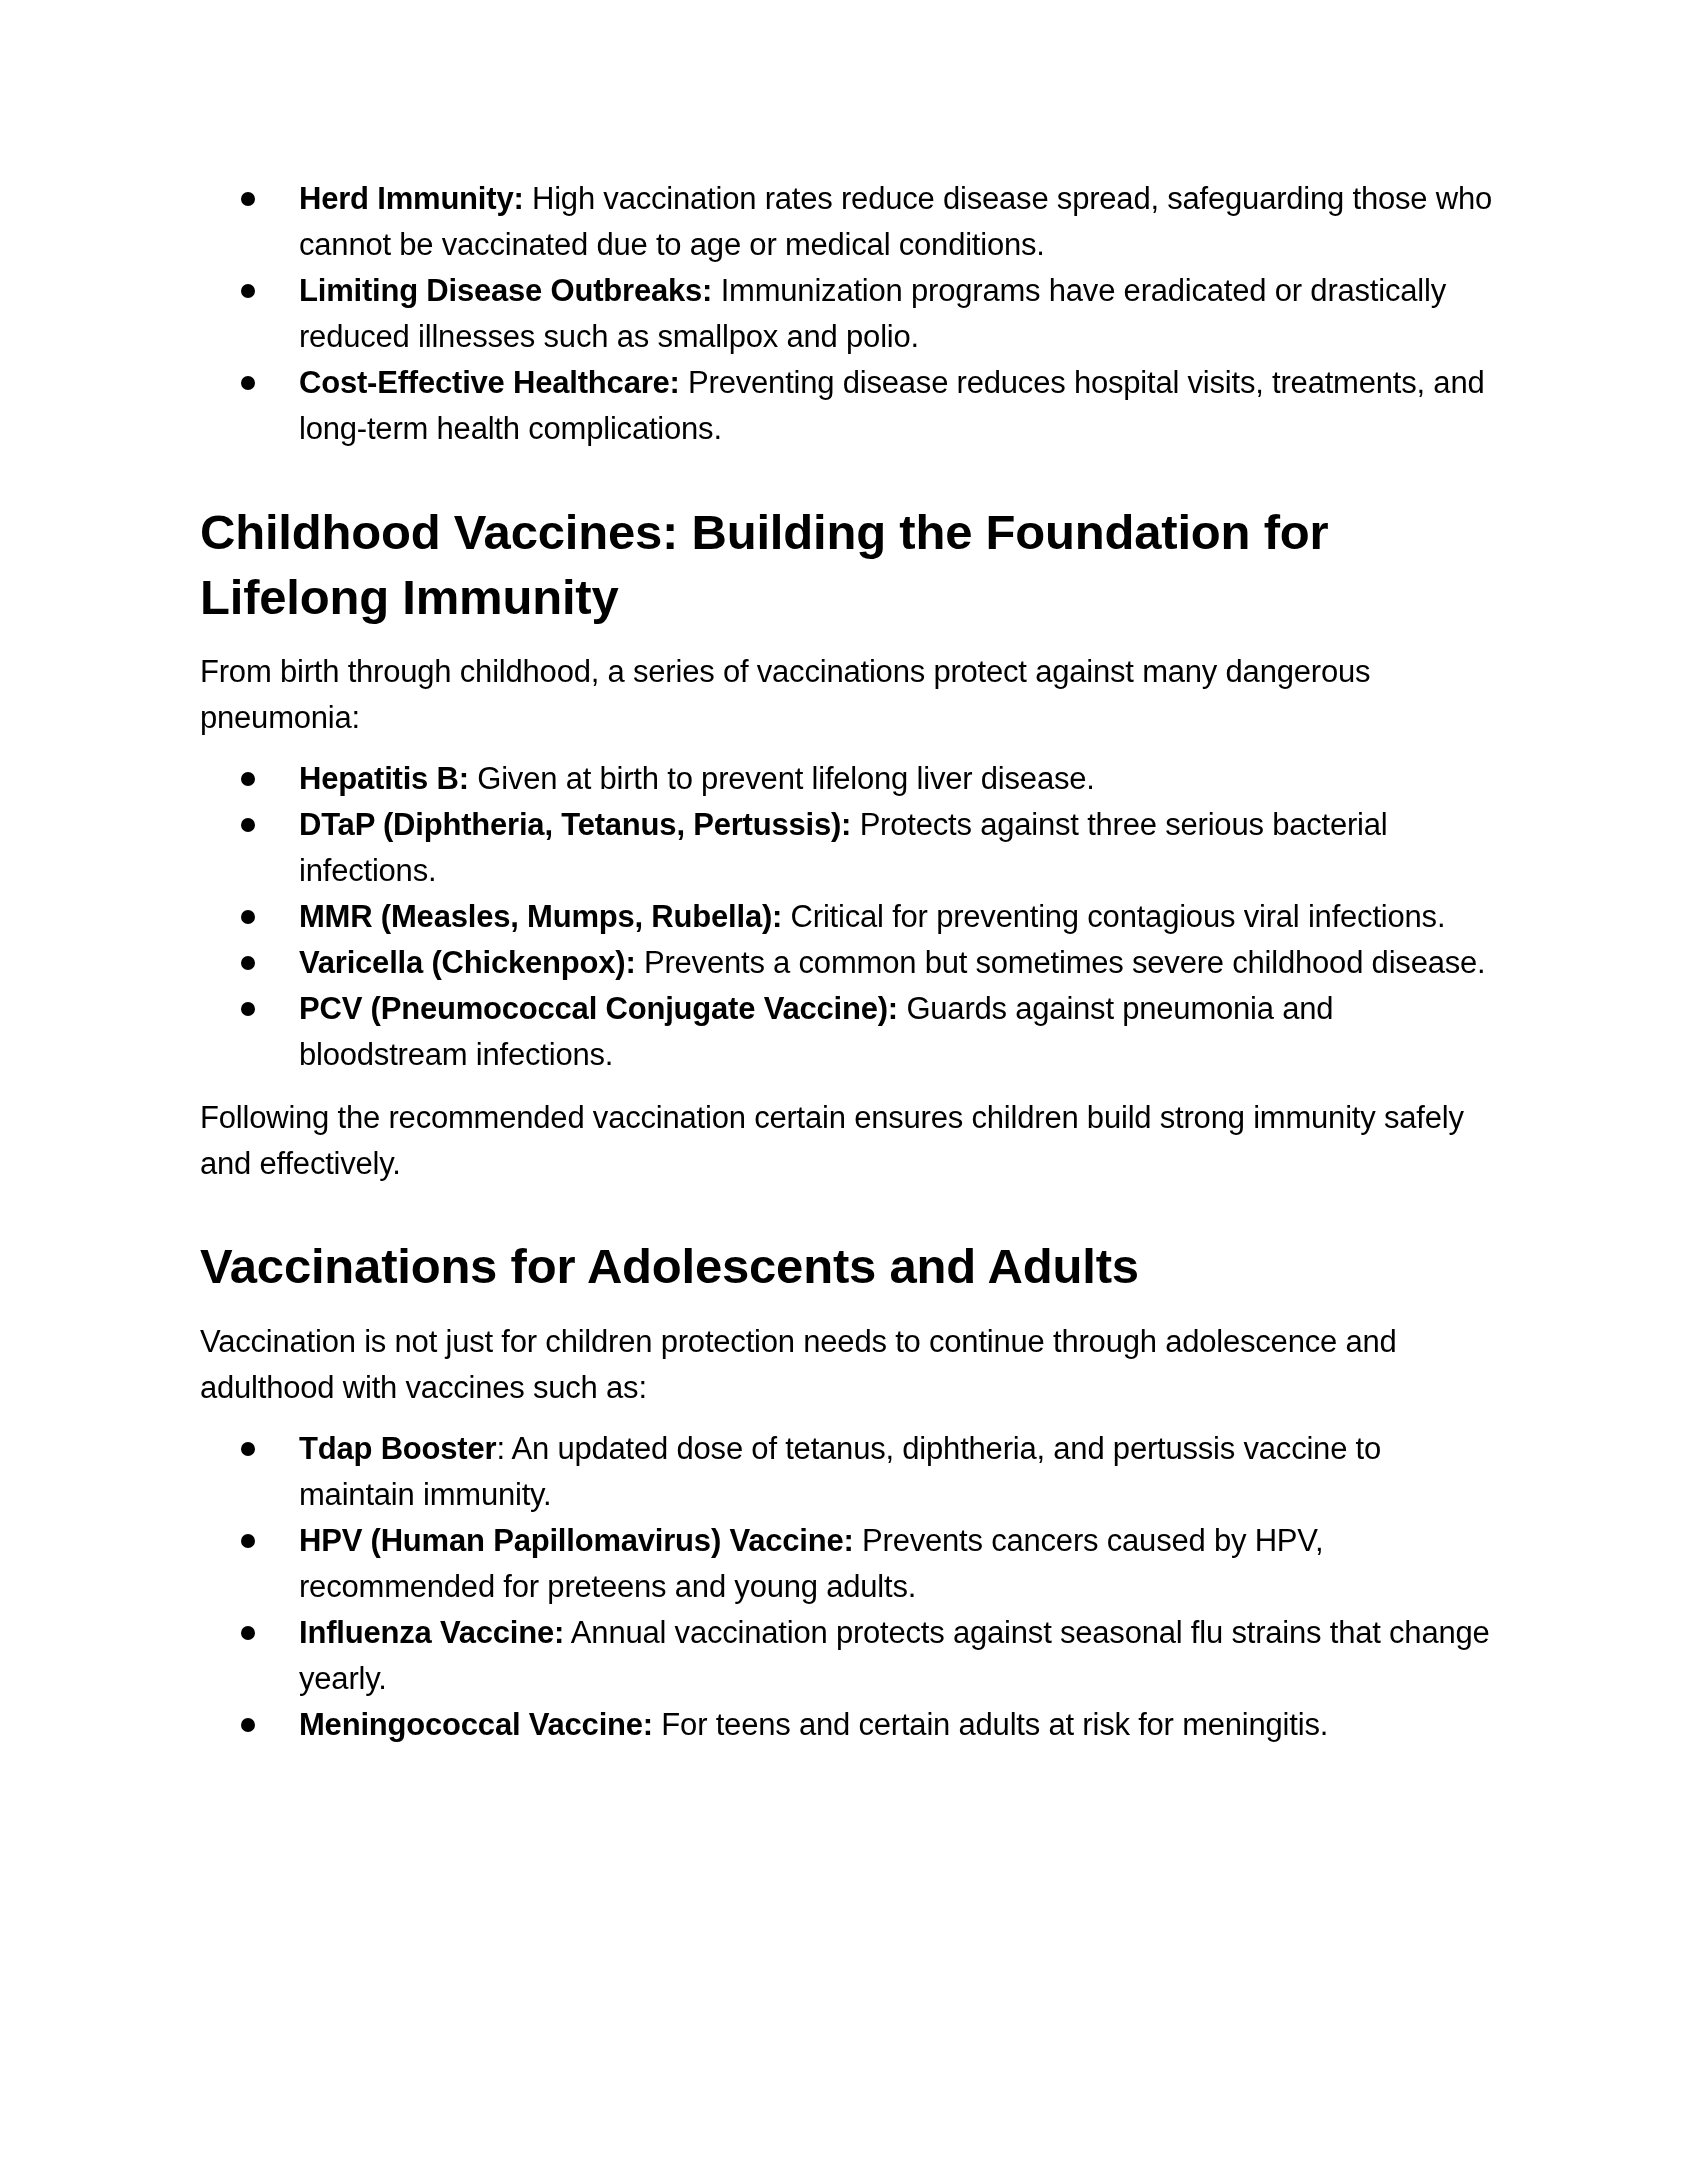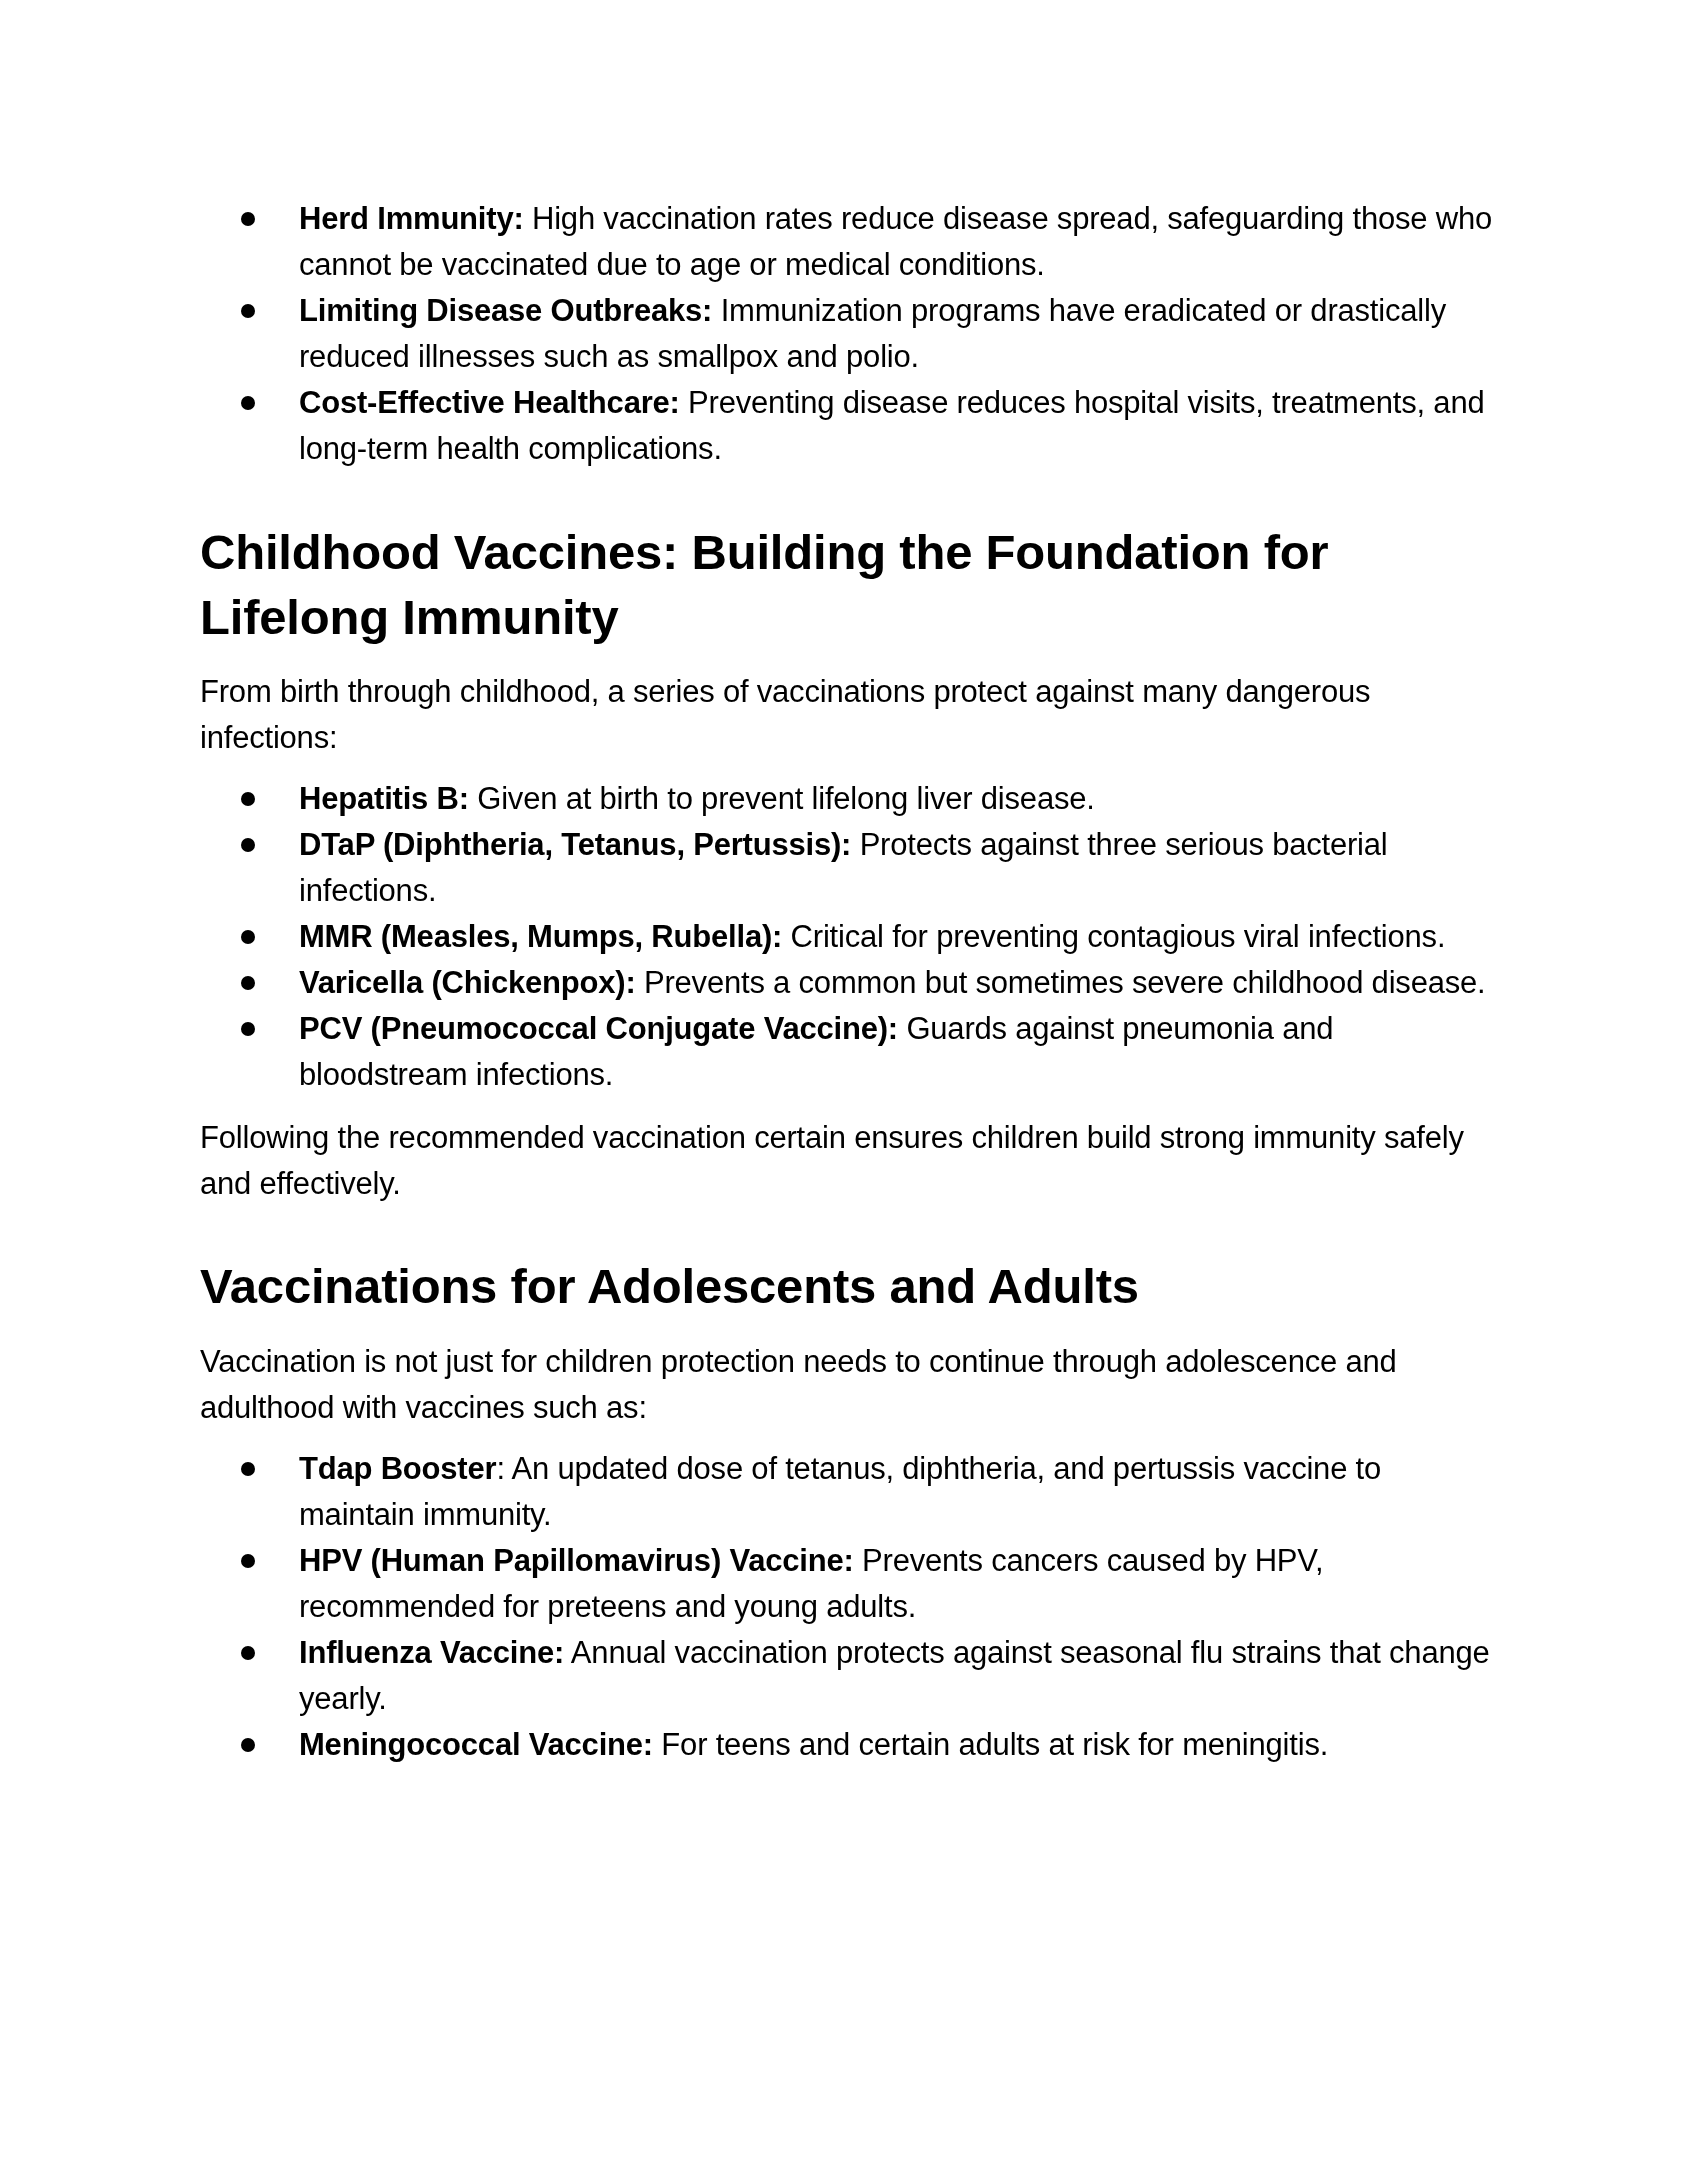--- a/index.html
+++ b/index.html
@@ -11,21 +11,21 @@
     width: 1687px;
     height: 2183px;
     position: relative;
     overflow: hidden;
     font-family: "Liberation Sans", "DejaVu Sans", sans-serif;
     color: #000000;
   }
   .page {
     position: absolute;
     left: 200px;
-    top: 196px;
+    top: 176px;
     width: 1302px;
   }
   .body-text {
     font-size: 31px;
     line-height: 46px;
     letter-spacing: -0.2px;
   }
   ul.bullets {
     list-style: none;
     margin: 0;
@@ -74,21 +74,21 @@
 <div class="page">
 
   <ul class="bullets" id="list-benefits">
     <li><span class="bullet"></span><span class="term">Herd Immunity:</span><span> High vaccination rates reduce disease spread, safeguarding those who cannot be vaccinated due to age or medical conditions.</span></li>
     <li><span class="bullet"></span><span class="term">Limiting Disease Outbreaks:</span><span> Immunization programs have eradicated or drastically reduced illnesses such as smallpox and polio.</span></li>
     <li><span class="bullet"></span><span class="term">Cost-Effective Healthcare:</span><span> Preventing disease reduces hospital visits, treatments, and long-term health complications.</span></li>
   </ul>
 
   <h2 class="section-heading" id="h-childhood">Childhood Vaccines: Building the Foundation for Lifelong Immunity</h2>
 
-  <p class="para body-text" id="p-childhood-intro">From birth through childhood, a series of vaccinations protect against many dangerous infections:</p>
+  <p class="para body-text" id="p-childhood-intro">From birth through childhood, a series of vaccinations protect against many dangerous pneumonia:</p>
 
   <ul class="bullets" id="list-childhood">
     <li><span class="bullet"></span><span class="term">Hepatitis B:</span><span> Given at birth to prevent lifelong liver disease.</span></li>
     <li><span class="bullet"></span><span class="term">DTaP (Diphtheria, Tetanus, Pertussis):</span><span> Protects against three serious bacterial infections.</span></li>
     <li><span class="bullet"></span><span class="term">MMR (Measles, Mumps, Rubella):</span><span> Critical for preventing contagious viral infections.</span></li>
     <li><span class="bullet"></span><span class="term">Varicella (Chickenpox):</span><span> Prevents a common but sometimes severe childhood disease.</span></li>
     <li><span class="bullet"></span><span class="term">PCV (Pneumococcal Conjugate Vaccine):</span><span> Guards against pneumonia and bloodstream infections.</span></li>
   </ul>
 
   <p class="para body-text" id="p-childhood-outro">Following the recommended vaccination certain ensures children build strong immunity safely and effectively.</p>

